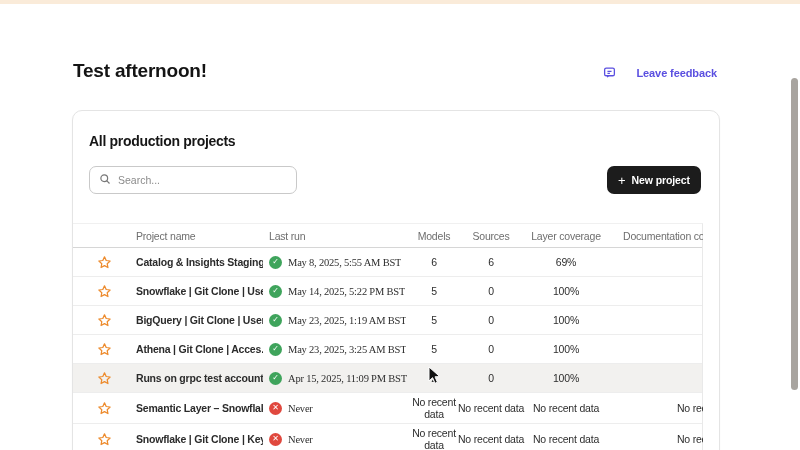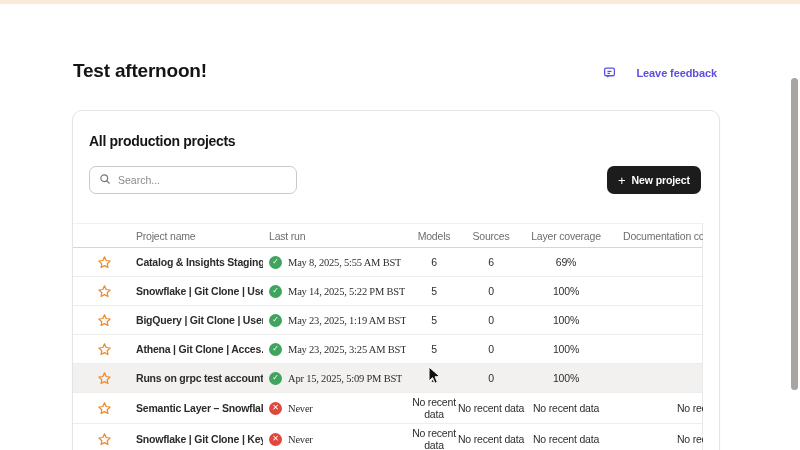--- a/index.html
+++ b/index.html
@@ -204,21 +204,21 @@
     <div class="star-cell">
       <svg width="15" height="15" viewBox="0 0 24 24" fill="none" stroke="#ED8B2D" stroke-width="2" stroke-linejoin="round">
         <path d="M12 3l2.7 5.8 6.3.8-4.7 4.3 1.2 6.2L12 17l-5.5 3.1 1.2-6.2L3 9.6l6.3-.8z"></path>
       </svg>
     </div>
     <div class="c-name">
       <span class="proj-link">Runs on grpc test account</span>
     </div>
     <div class="c-last">
       <span class="status-icon success">✓</span>
-      <span class="last-run-text">Apr 15, 2025, 5:09 PM BST</span>
+      <span class="last-run-text">Apr 15, 2025, 11:09 PM BST</span>
     </div>
     <div class="c-right num">2</div>
     <div class="c-right num">0</div>
     <div class="c-right num">100%</div>
     <div class="c-docs">
       <div class="inner num"></div>
     </div>
   </div>
 
   <div class="trow tall">

